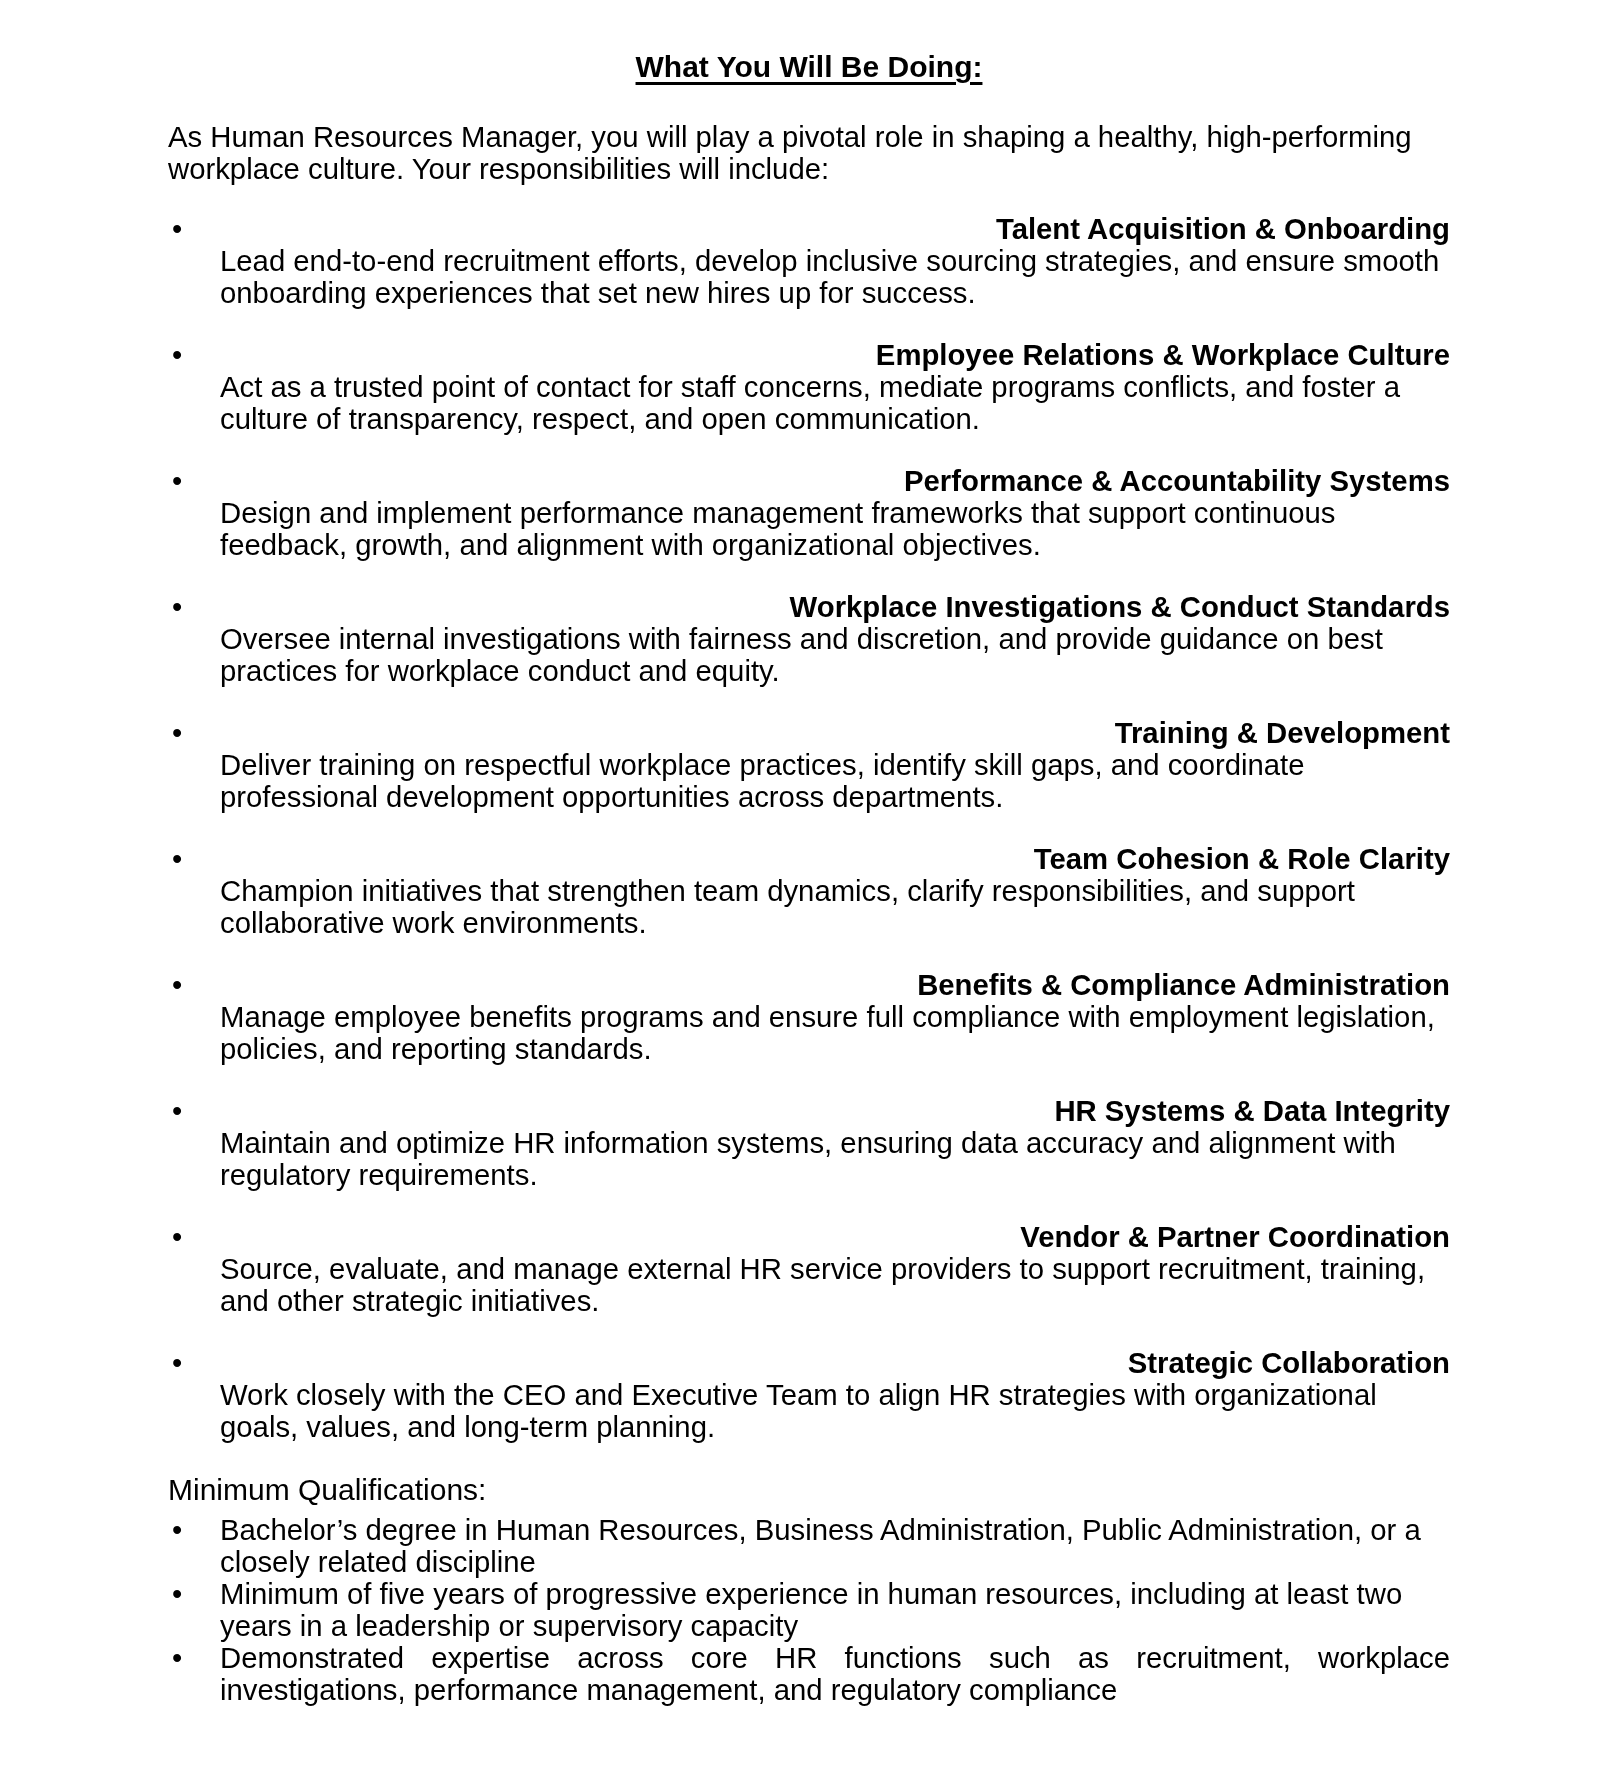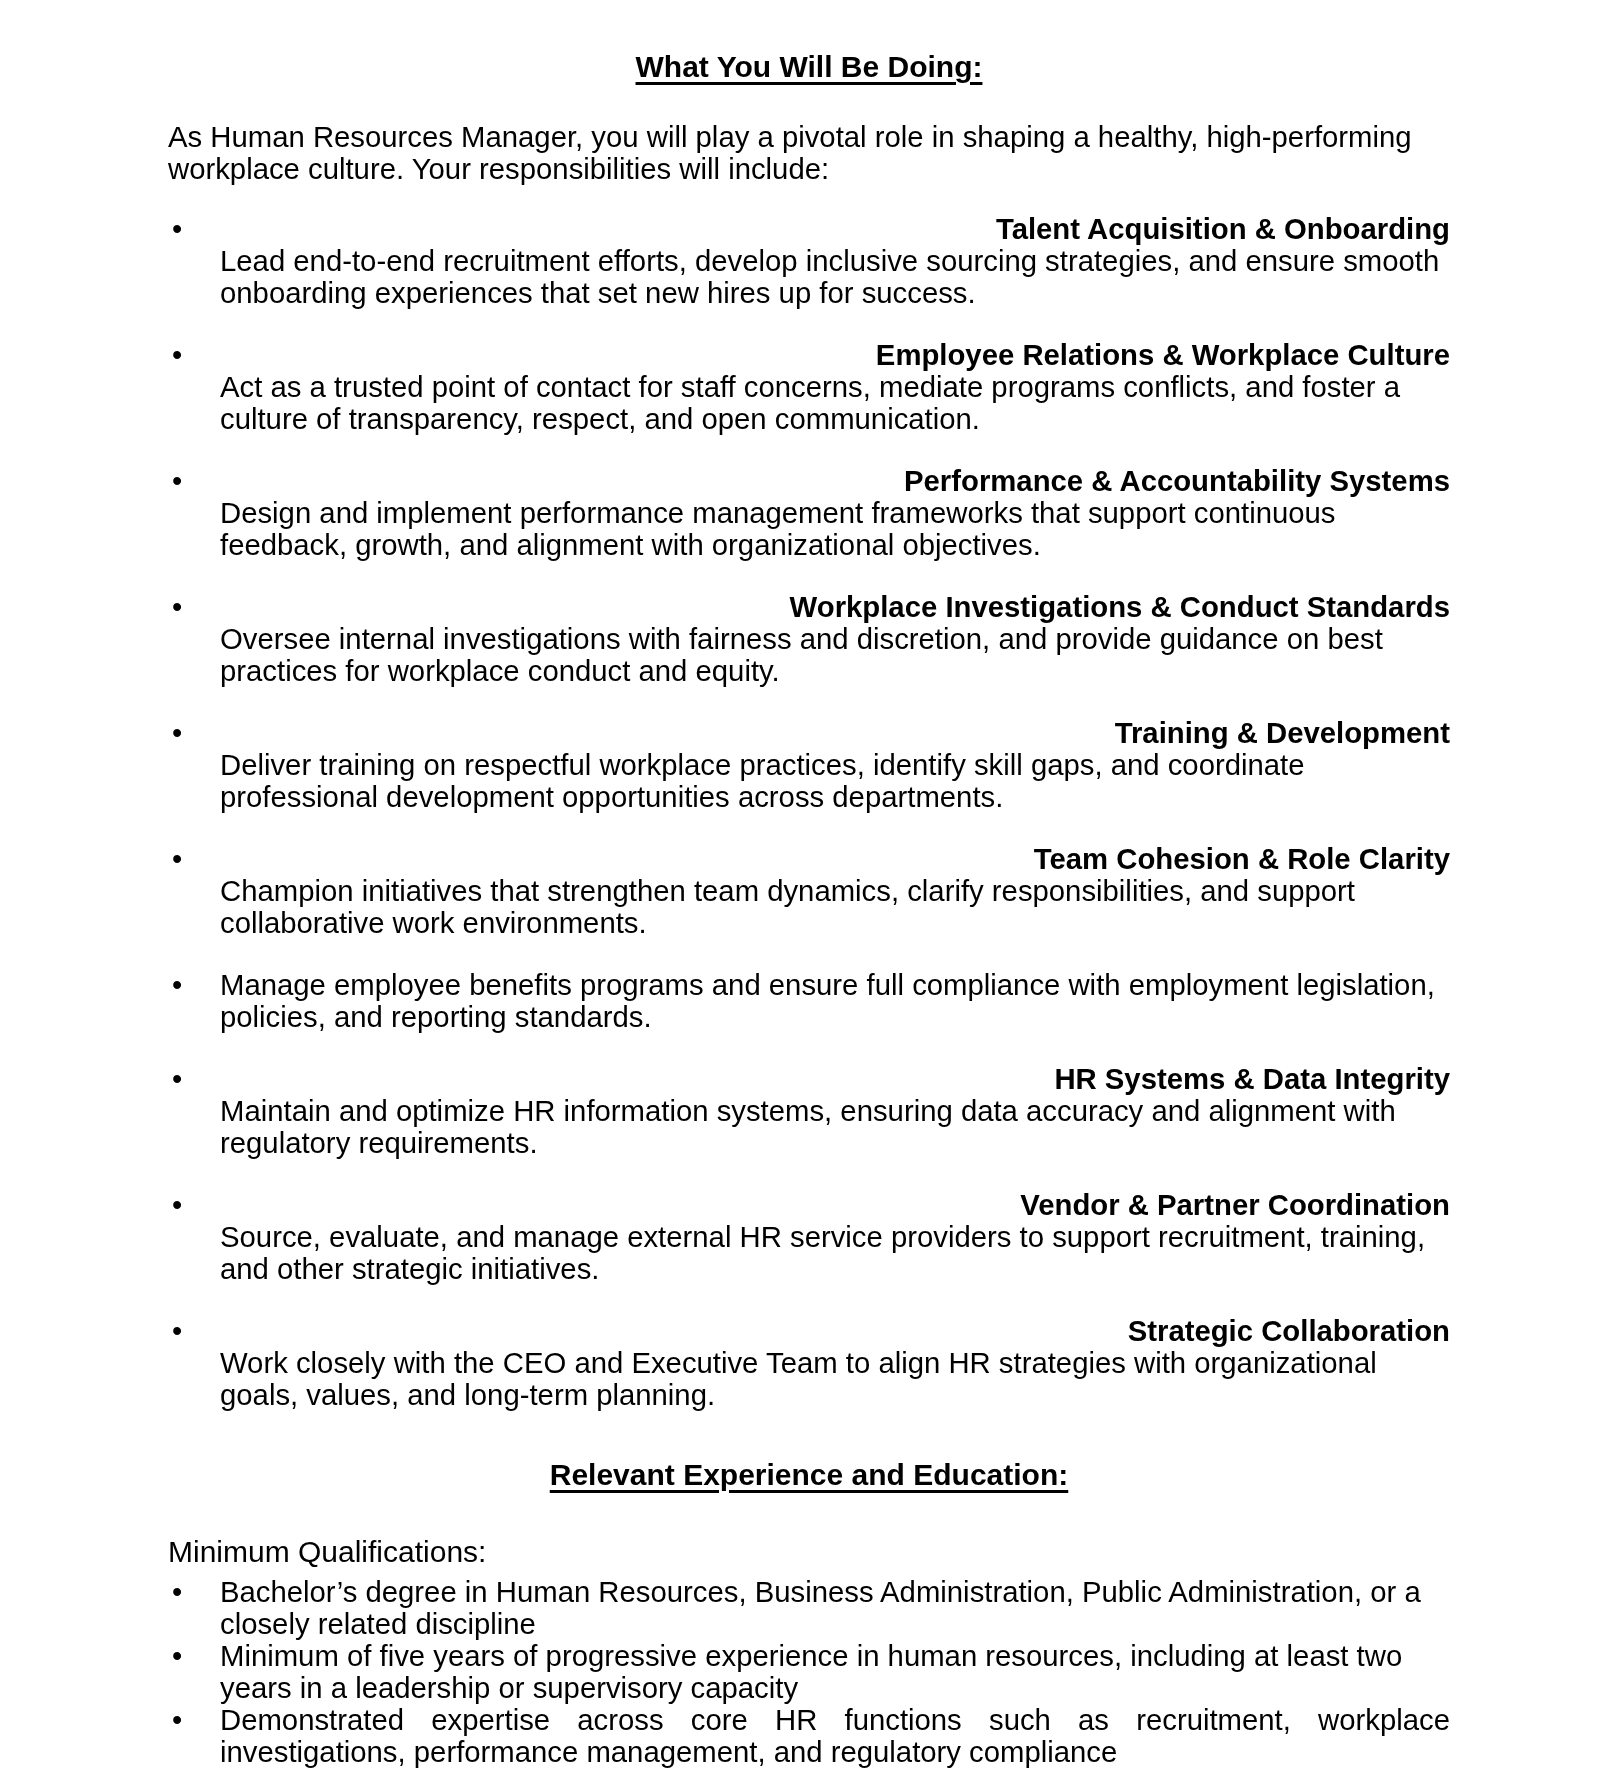--- a/index.html
+++ b/index.html
@@ -89,40 +89,40 @@
       <span class="item-title">Training &amp; Development</span>
       <span class="item-desc">Deliver training on respectful workplace practices, identify skill gaps, and coordinate professional development opportunities across departments.</span>
     </li>
     <li class="resp-item">
       <span class="bullet">•</span>
       <span class="item-title">Team Cohesion &amp; Role Clarity</span>
       <span class="item-desc">Champion initiatives that strengthen team dynamics, clarify responsibilities, and support collaborative work environments.</span>
     </li>
     <li class="resp-item">
       <span class="bullet">•</span>
+      <span class="item-title">Benefits &amp; Compliance Administration</span>
       <span class="item-desc">Manage employee benefits programs and ensure full compliance with employment legislation, policies, and reporting standards.</span>
     </li>
     <li class="resp-item">
       <span class="bullet">•</span>
       <span class="item-title">HR Systems &amp; Data Integrity</span>
       <span class="item-desc">Maintain and optimize HR information systems, ensuring data accuracy and alignment with regulatory requirements.</span>
     </li>
     <li class="resp-item">
       <span class="bullet">•</span>
       <span class="item-title">Vendor &amp; Partner Coordination</span>
       <span class="item-desc">Source, evaluate, and manage external HR service providers to support recruitment, training, and other strategic initiatives.</span>
     </li>
     <li class="resp-item">
       <span class="bullet">•</span>
       <span class="item-title">Strategic Collaboration</span>
       <span class="item-desc">Work closely with the CEO and Executive Team to align HR strategies with organizational goals, values, and long-term planning.</span>
     </li>
   </ul>
 
-  <p class="heading-row section2-gap"><span class="section-heading">Relevant Experience and Education:</span></p>
 
   <p class="subheading">Minimum Qualifications:</p>
 
   <ul>
     <li class="qual-item">
       <span class="bullet">•</span>
       <span class="item-desc">Bachelor’s degree in Human Resources, Business Administration, Public Administration, or a closely related discipline</span>
     </li>
     <li class="qual-item">
       <span class="bullet">•</span>

